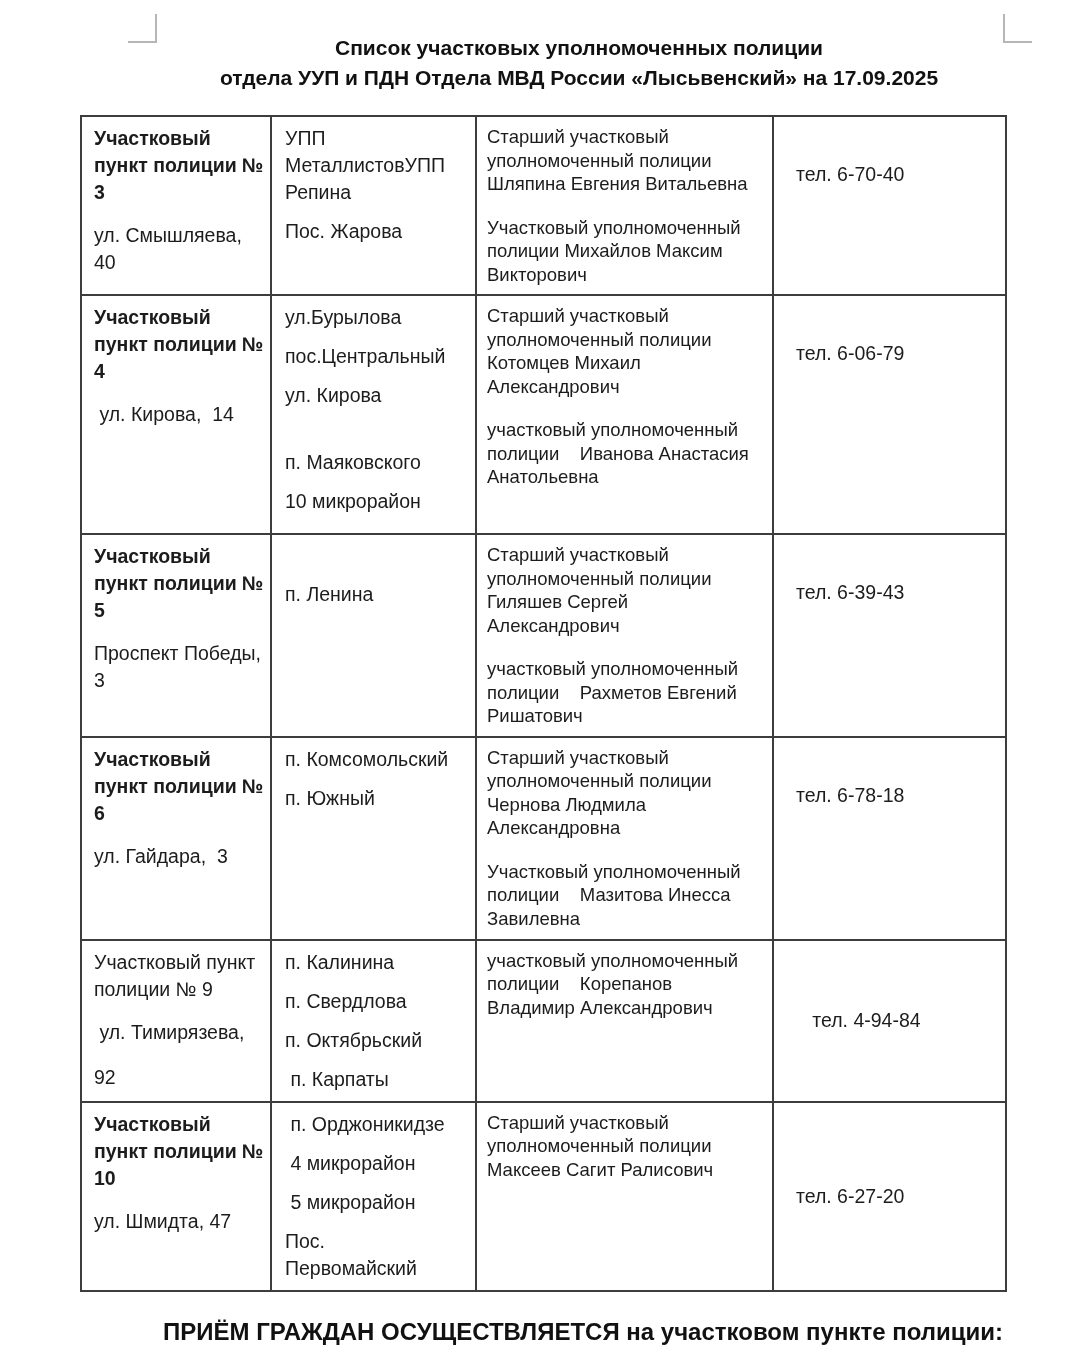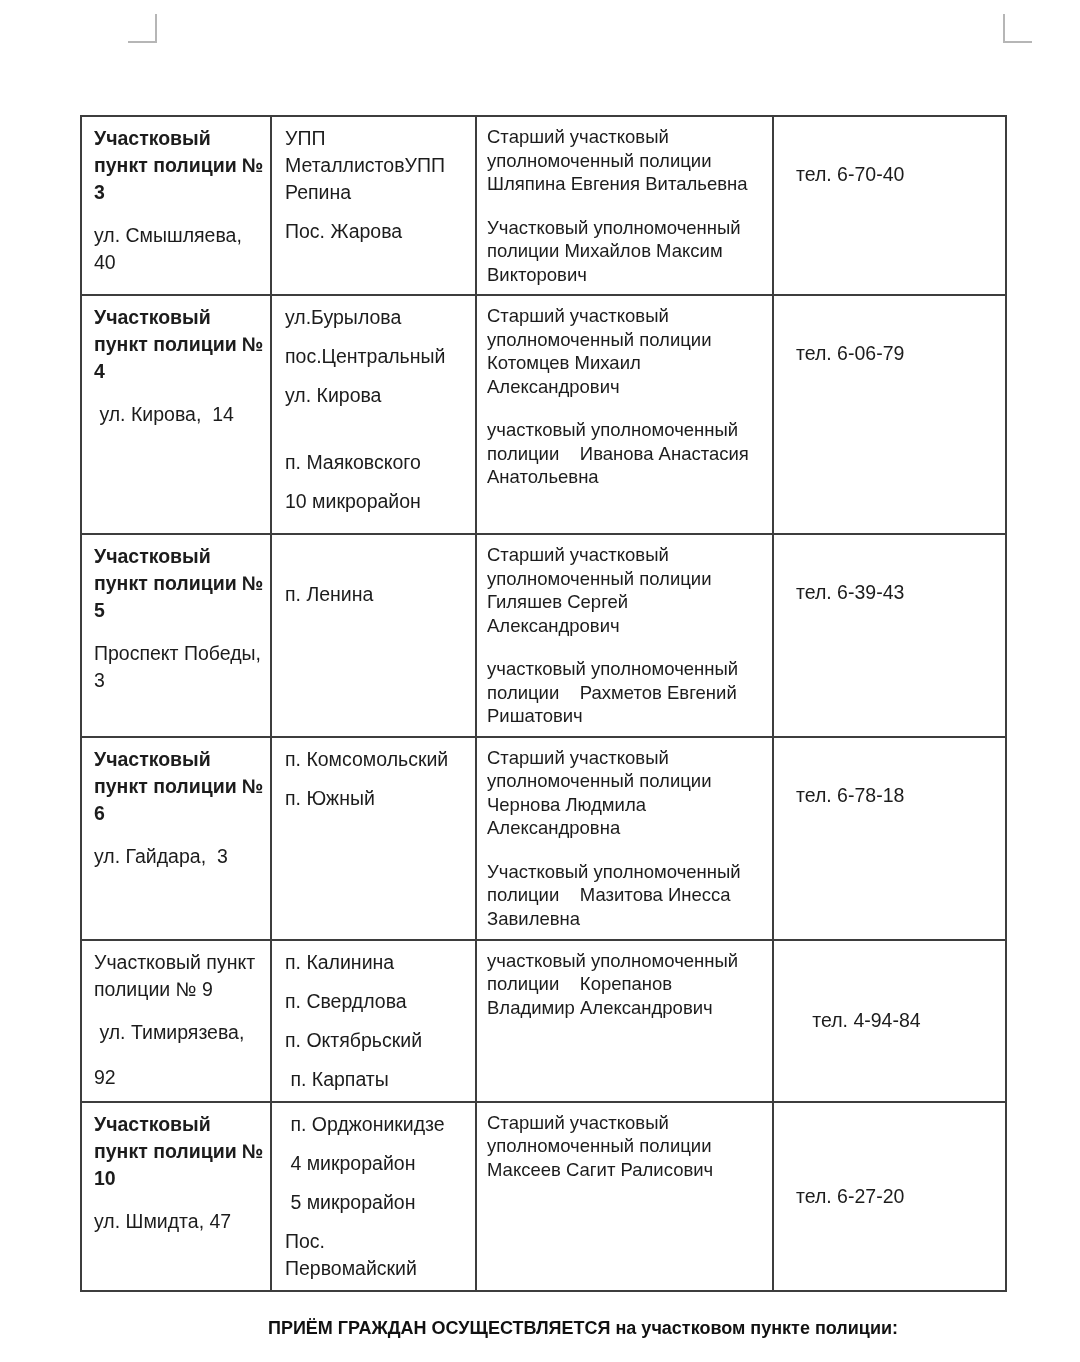--- a/index.html
+++ b/index.html
@@ -73,32 +73,36 @@
   td.v-mid { vertical-align: middle; padding-top: 8px; }
 
   .doc-footer {
     position: absolute;
     top: 1318px; left: 0;
     width: 100%;
     padding-left: 86px;
     box-sizing: border-box;
     text-align: center;
     font-weight: bold;
-    font-size: 18px;
+    font-size: 24px;
     color: #111111;
   }
 </style>
 </head>
 <body>
 
 <div class="page">
 
   <div class="crop crop-tl"></div>
   <div class="crop crop-tr"></div>
 
+  <div class="doc-title">
+    <div>Список участковых уполномоченных полиции</div>
+    <div>отдела УУП и ПДН Отдела МВД России «Лысьвенский» на 17.09.2025</div>
+  </div>
 
   <table class="precincts">
     <colgroup>
       <col style="width:190px">
       <col style="width:205px">
       <col style="width:297px">
       <col style="width:233px">
     </colgroup>
     <tbody>
 

